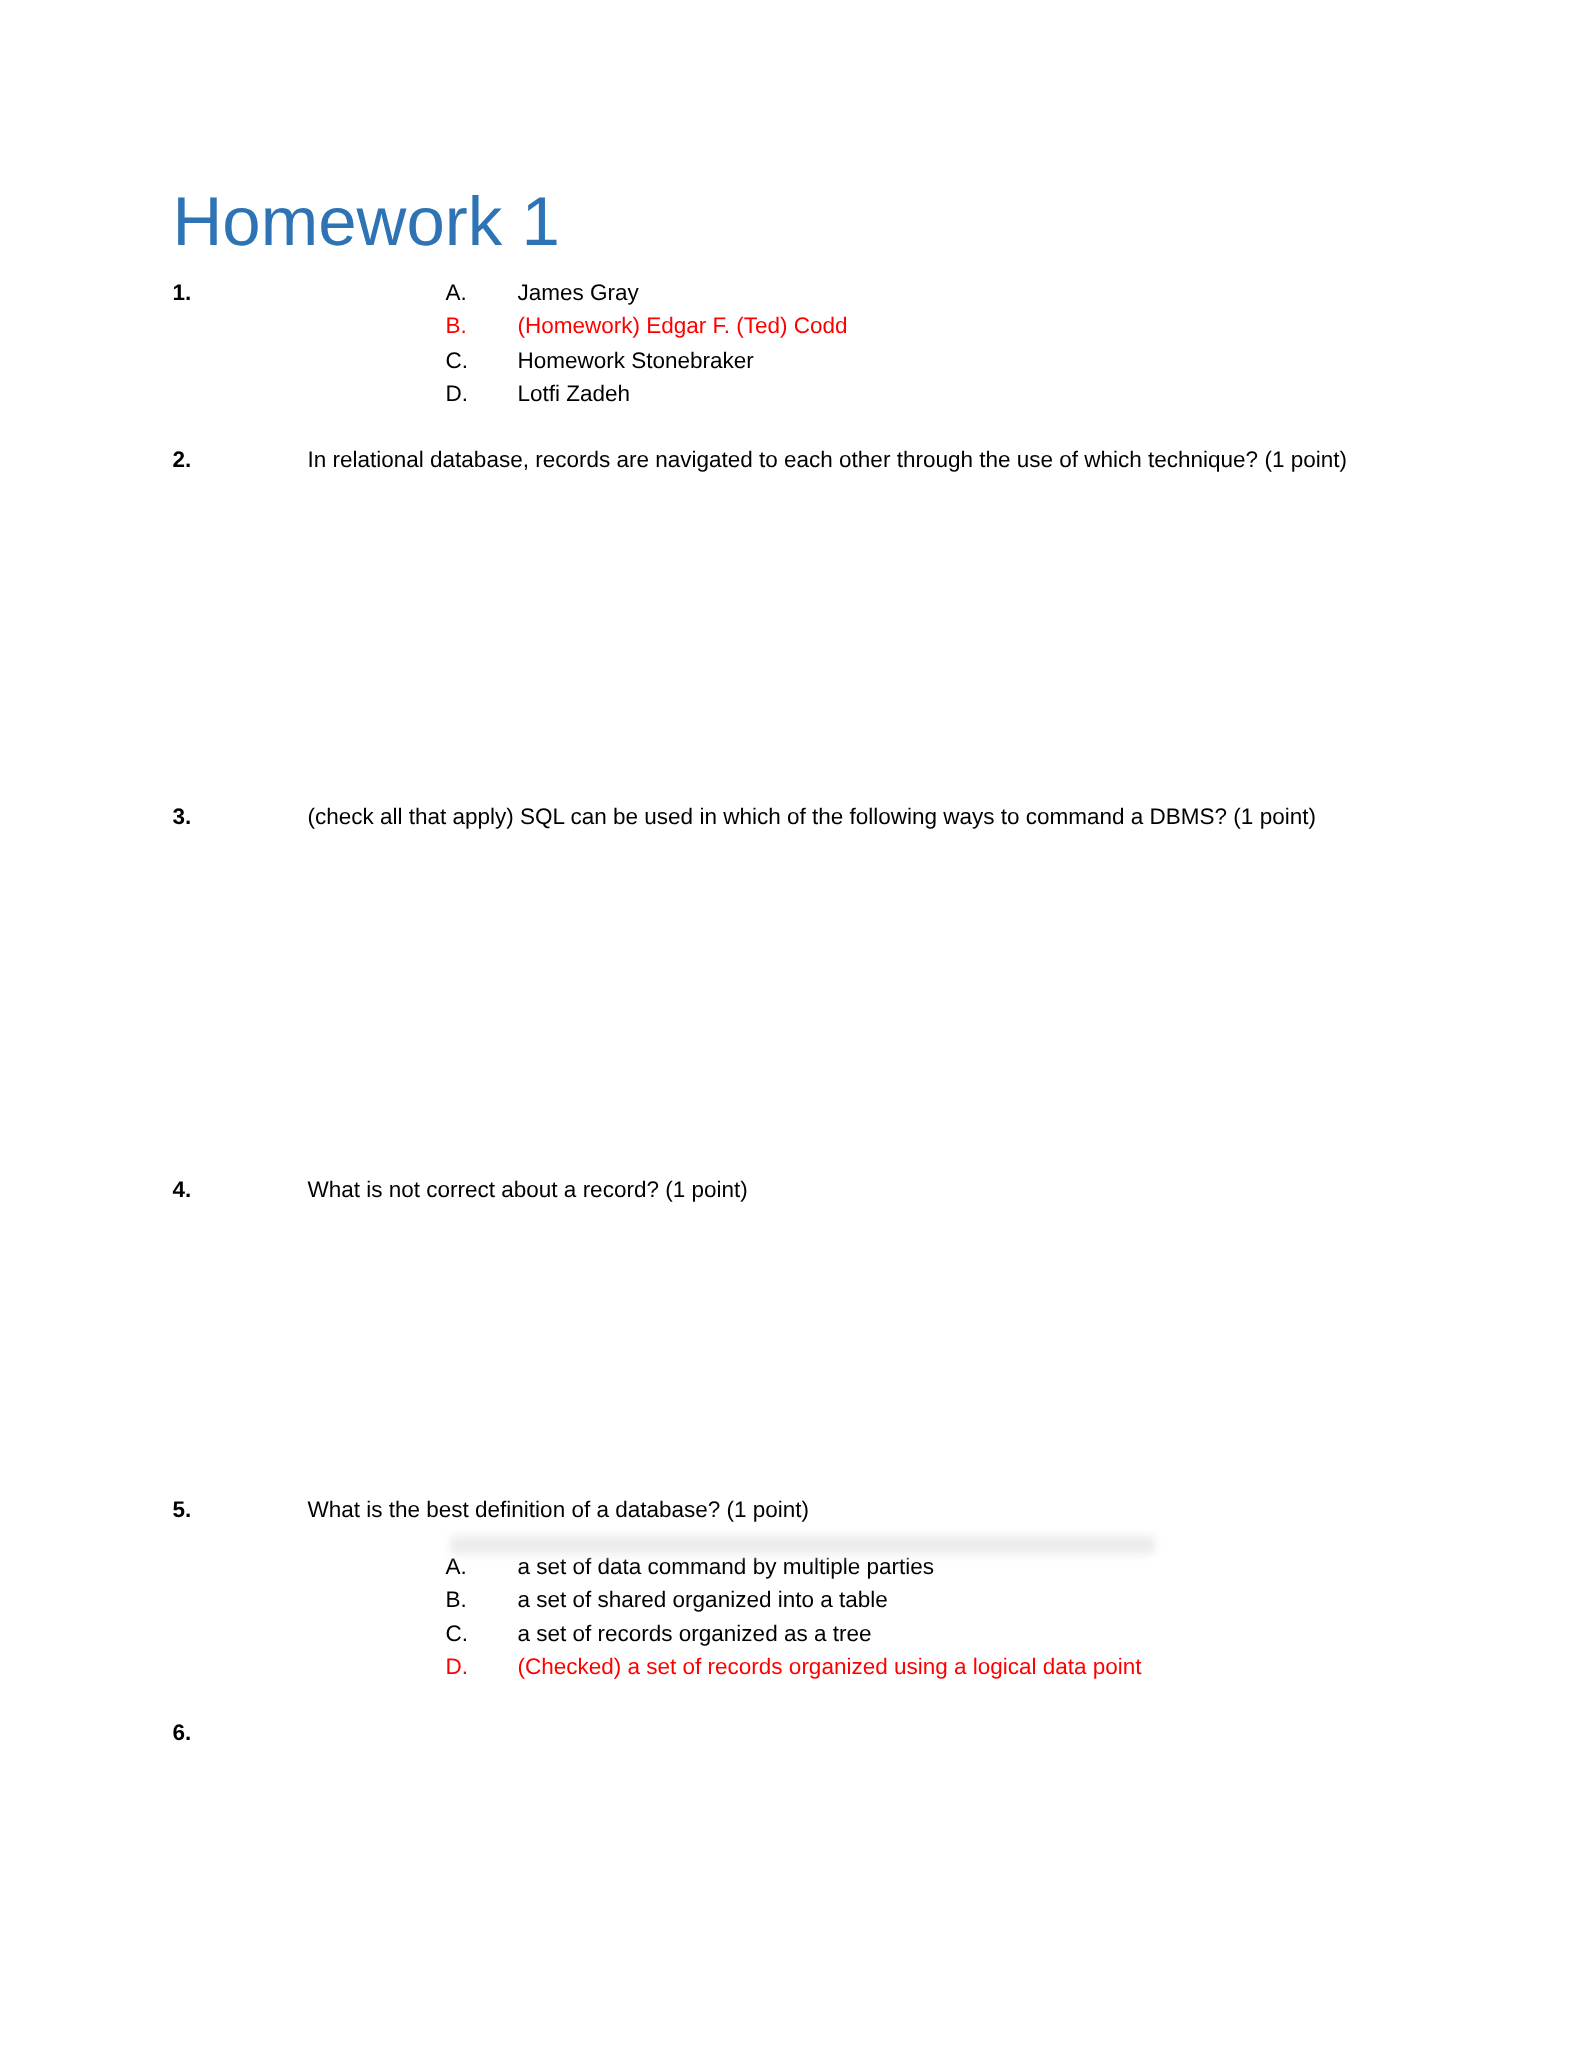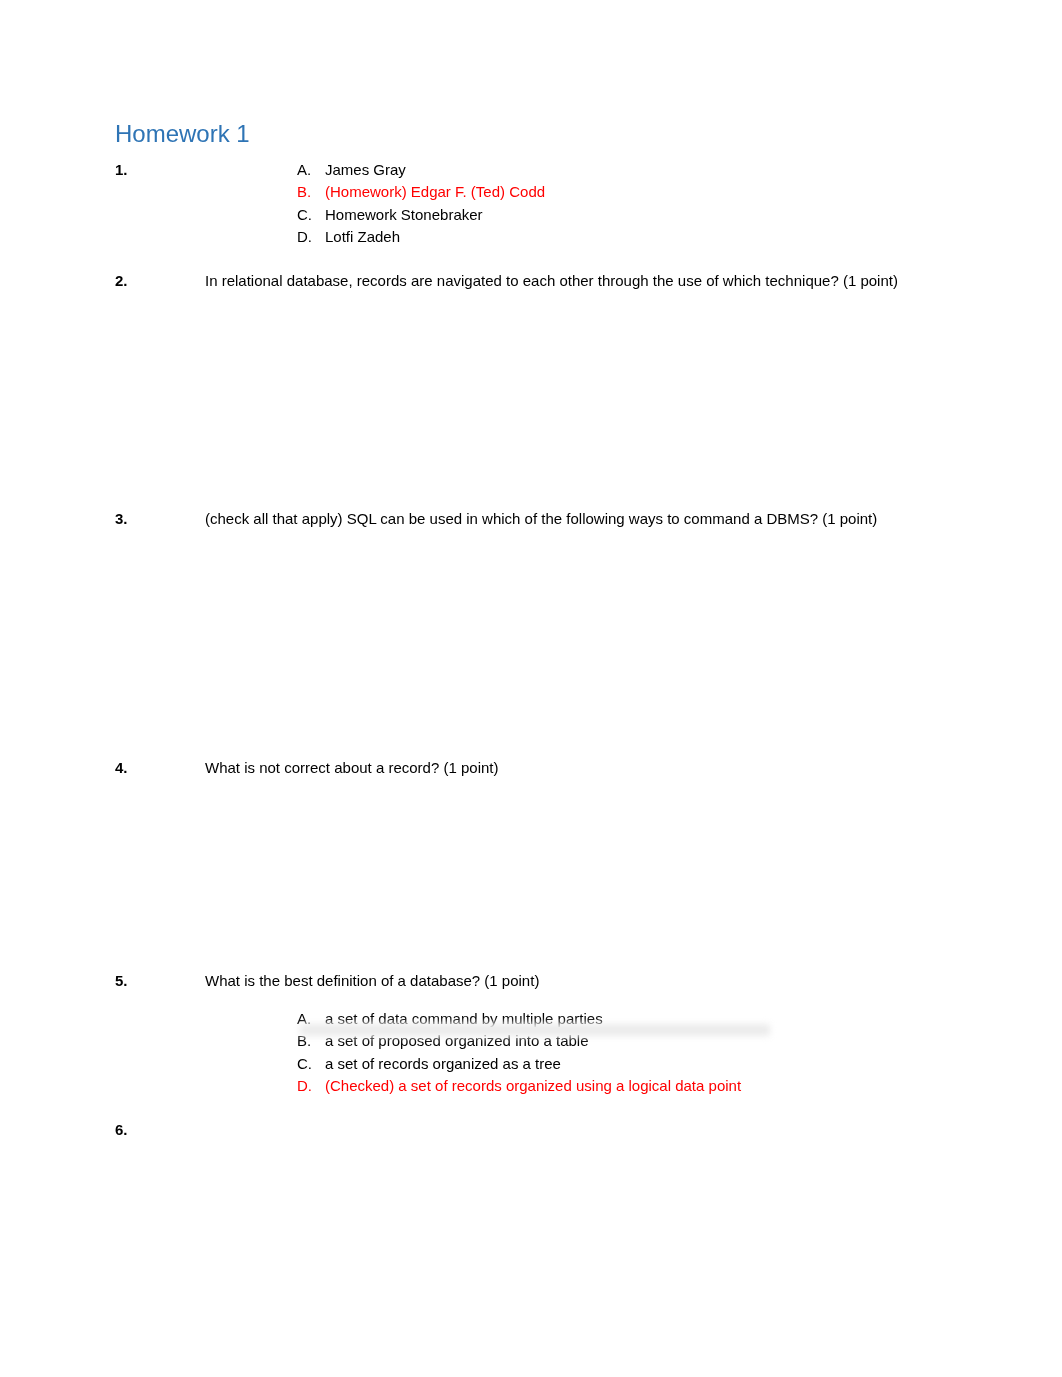--- a/index.html
+++ b/index.html
@@ -12,21 +12,21 @@
     height: 1377px;
     background: #ffffff;
     font-family: Arial, Helvetica, sans-serif;
     color: #000000;
     position: relative;
   }
   .page {
     padding: 120px 115px 40px 115px;
   }
   .title {
-    font-size: 24px;
+    font-size: 46px;
     color: #2e74b5;
     font-weight: 400;
     margin-bottom: 12px;
     font-family: "Segoe UI Light", "Segoe UI", Arial, sans-serif;
   }
   .question {
     display: flex;
     margin-bottom: 18px;
     font-size: 15px;
     line-height: 1.35;
@@ -55,20 +55,21 @@
     margin-bottom: 2px;
     font-size: 15px;
     line-height: 1.35;
   }
   .opt-letter {
     width: 28px;
     flex-shrink: 0;
   }
   .opt-text {
     flex: 1;
+    margin-left: 20px;
   }
   .checked {
     color: #ff0000;
   }
   .blur-bar {
     position: absolute;
     left: 300px;
     top: 1023px;
     width: 470px;
     height: 14px;
@@ -132,21 +133,21 @@
     <div class="qnum">5.</div>
     <div class="qbody">
       <div class="qtext">What is the best definition of a database? (1 point)</div>
       <div class="options">
         <div class="option">
           <span class="opt-letter">A.</span>
           <span class="opt-text">a set of data command by multiple parties</span>
         </div>
         <div class="option">
           <span class="opt-letter">B.</span>
-          <span class="opt-text">a set of proposed organized into a table</span>
+          <span class="opt-text">a set of shared organized into a table</span>
         </div>
         <div class="option">
           <span class="opt-letter">C.</span>
           <span class="opt-text">a set of records organized as a tree</span>
         </div>
         <div class="option checked">
           <span class="opt-letter">D.</span>
           <span class="opt-text">(Checked) a set of records organized using a logical data point</span>
         </div>
       </div>

